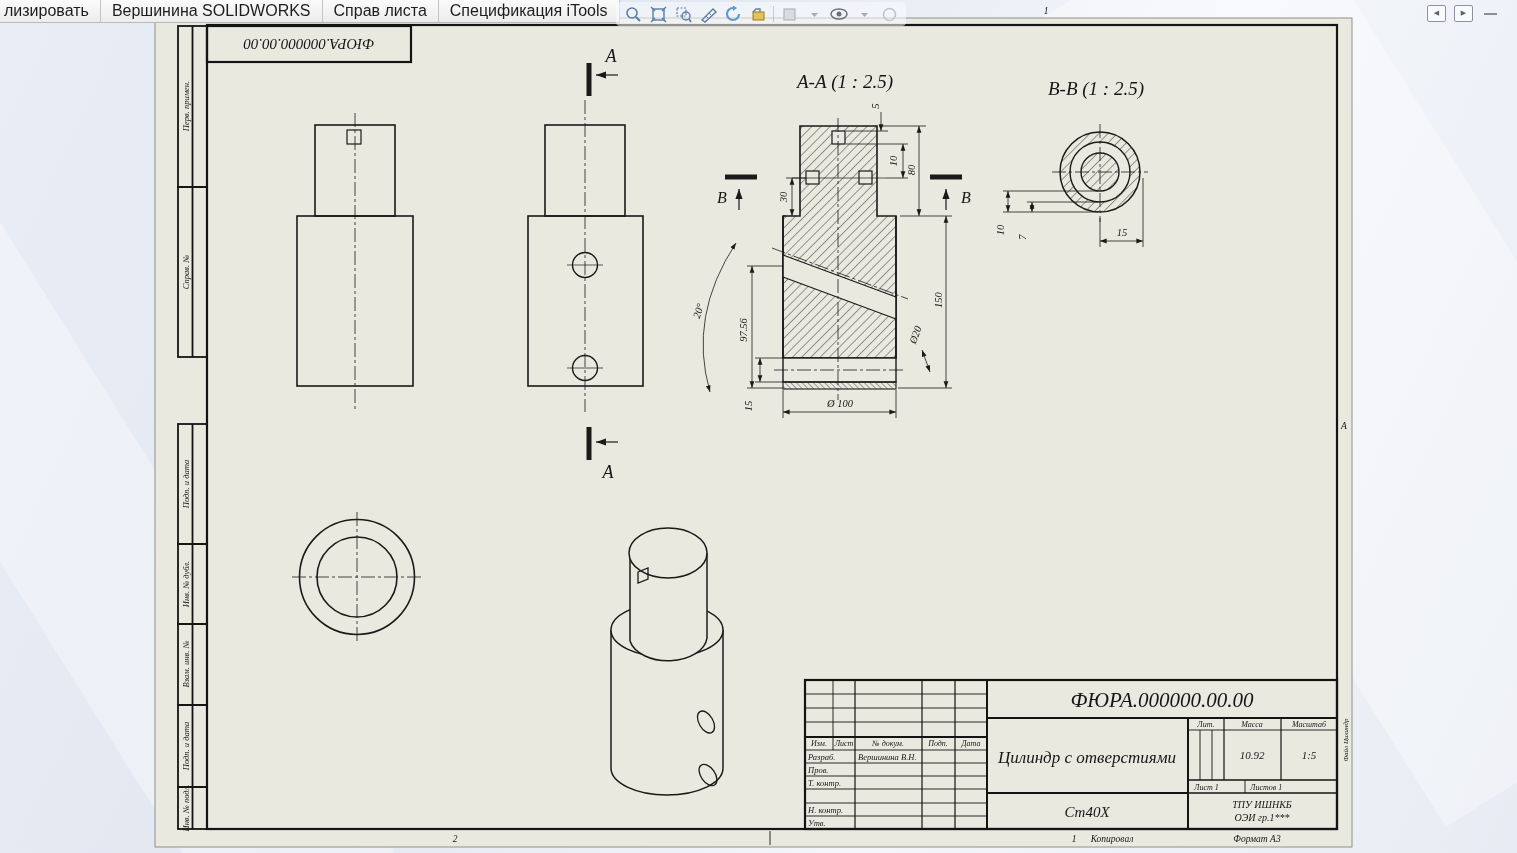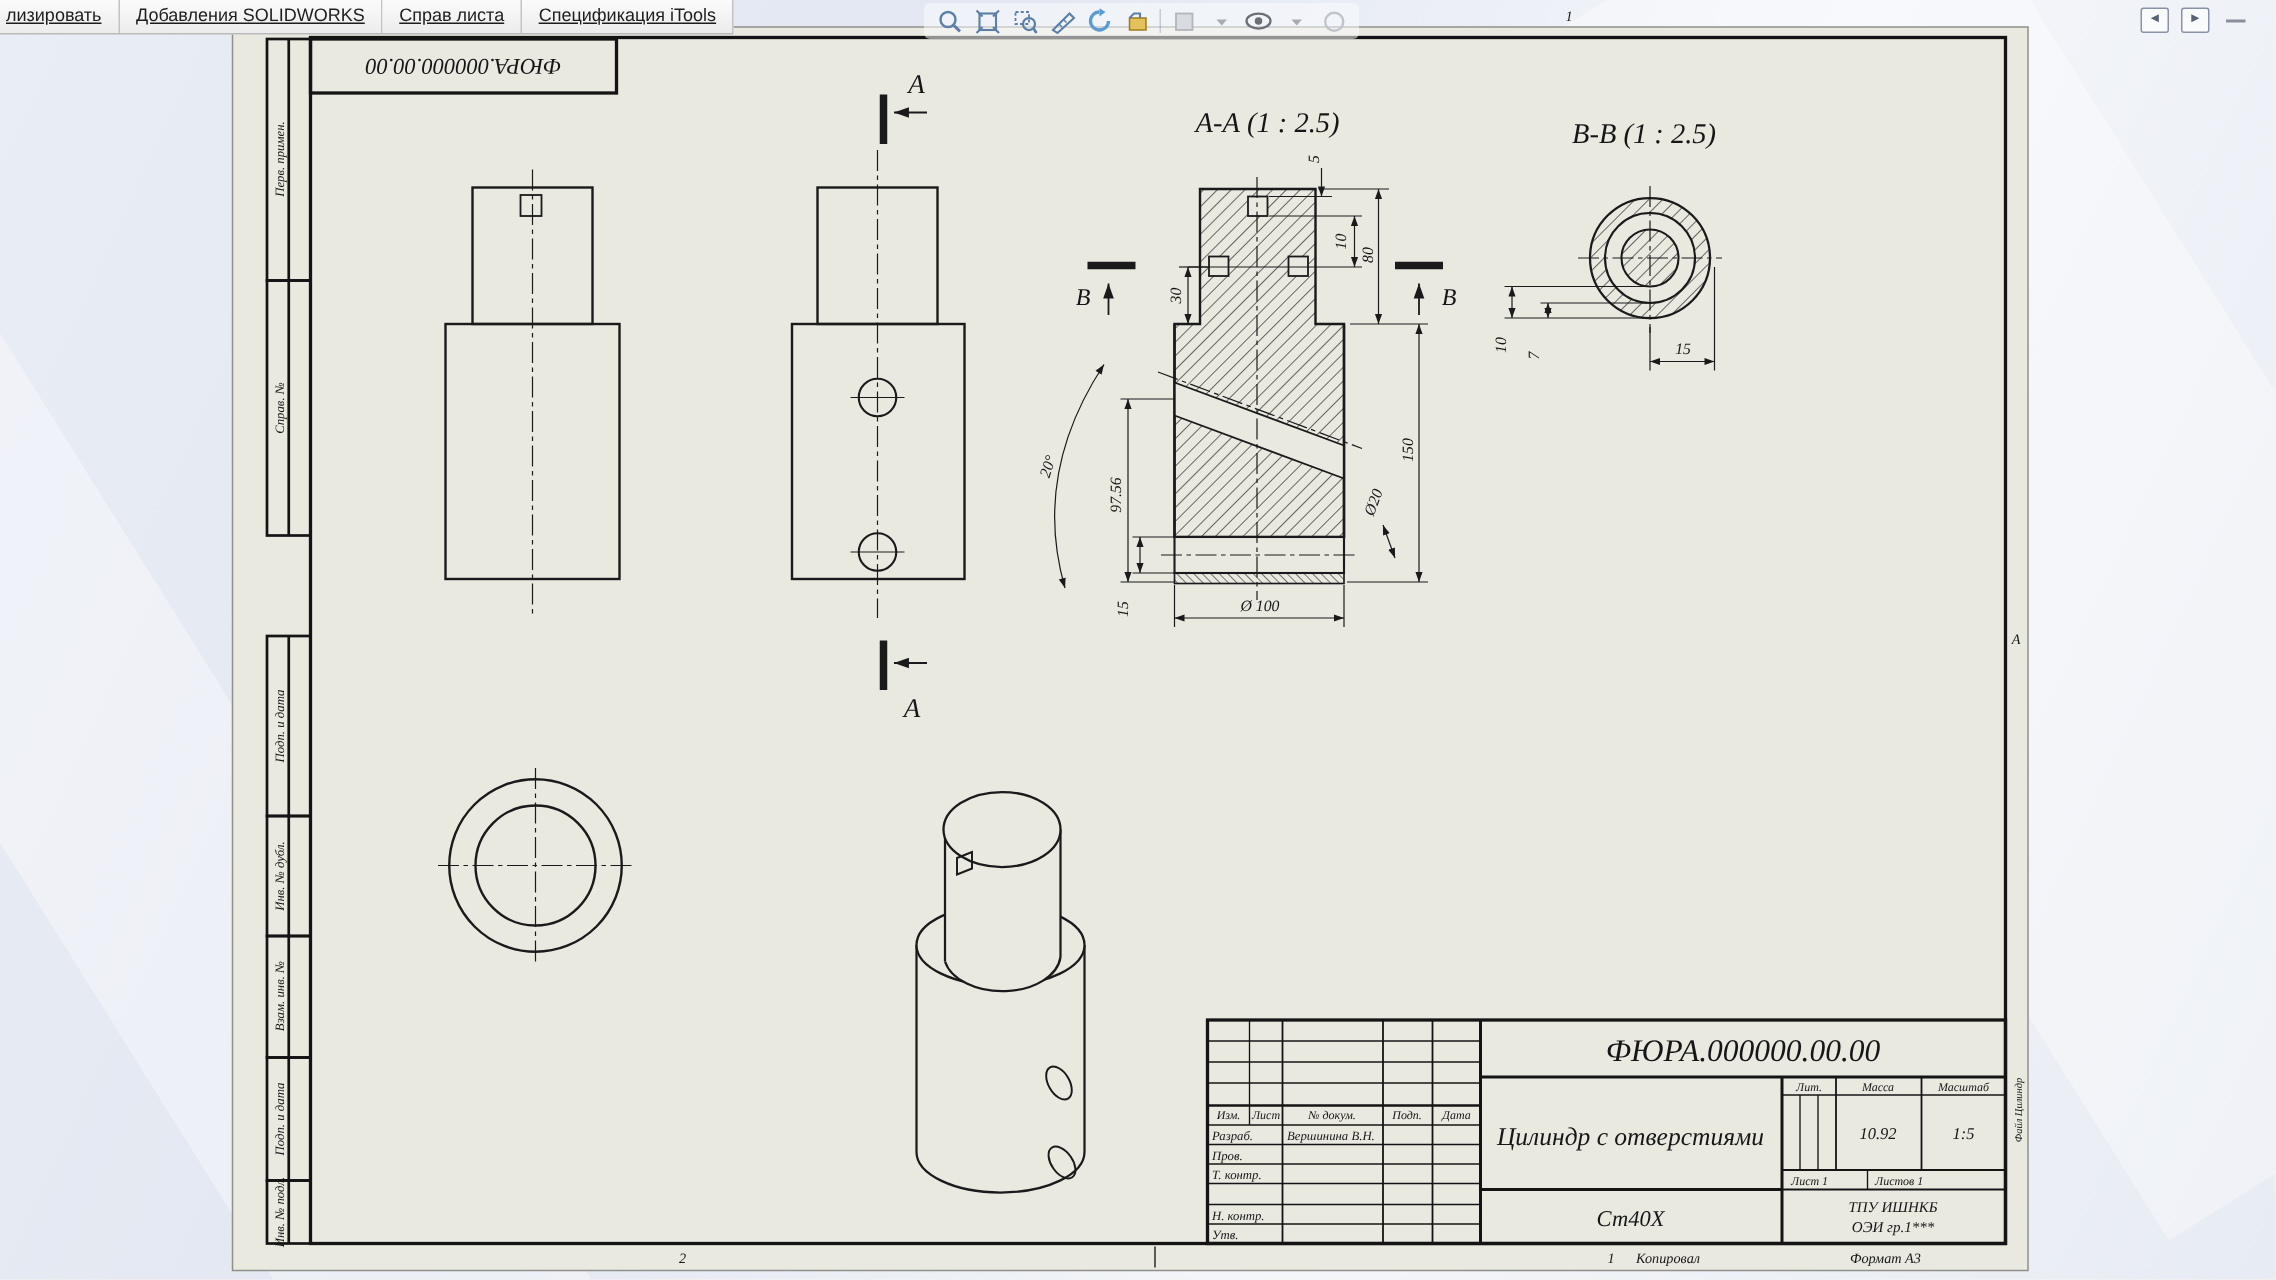--- a/index.html
+++ b/index.html
@@ -12,23 +12,23 @@
   .streak{position:absolute;background:rgba(255,255,255,0.35);transform:rotate(-32deg);pointer-events:none;}
   .s1{width:360px;height:900px;left:1180px;top:-100px;}
   .s2{width:180px;height:900px;left:40px;top:150px;}
 
   
   #menubar{
     position:absolute;left:0;top:0;height:22px;display:flex;
     background:#f2f2f2;border-bottom:1px solid #b9b9b9;z-index:30;
   }
   .menutab{
-    height:22px;line-height:21px;padding:0 11px;font-size:12px;color:#1d1d1d;
+    height:22px;line-height:21px;padding:0 11px;font-size:16px;color:#1d1d1d;
     background:linear-gradient(#fbfbfb,#ececec);
-    border-right:1px solid #c3c3c3;white-space:nowrap;cursor:default;text-decoration:underline;
+    border-right:1px solid #c3c3c3;white-space:nowrap;cursor:default;
   }
   .menutab:first-child{padding-left:4px;}
 
   
   #viewbar{
     position:absolute;left:616px;top:2px;height:24px;z-index:40;
     display:flex;align-items:center;gap:5px;padding:0 7px;
     background:rgba(250,251,253,0.55);border-radius:4px;
   }
   .vicon{width:20px;height:20px;display:flex;align-items:center;justify-content:center;}
@@ -329,21 +329,21 @@
     <text x="1309" y="759" font-size="11" text-anchor="middle">1:5</text>
     <text x="1194" y="790" font-size="8">Лист 1</text>
     <text x="1250" y="790" font-size="8">Листов 1</text>
     <text x="1262" y="808" font-size="10" text-anchor="middle">ТПУ ИШНКБ</text>
     <text x="1262" y="821" font-size="10" text-anchor="middle">ОЭИ гр.1***</text>
   </g>
 </svg>
 
 <div id="menubar">
   <div class="menutab">лизировать</div>
-  <div class="menutab">Добавления SOLIDWORKS</div>
+  <div class="menutab">Вершинина SOLIDWORKS</div>
   <div class="menutab">Справ листа</div>
   <div class="menutab">Спецификация iTools</div>
 </div>
 
 <div id="viewbar">
   <span class="vicon">
     <svg width="17" height="17">
           <circle cx="7" cy="7" r="5" fill="none" stroke="#5b7fa6" stroke-width="1.6"></circle>
           <line x1="11" y1="11" x2="15" y2="15" stroke="#5b7fa6" stroke-width="2"></line>
         </svg>

